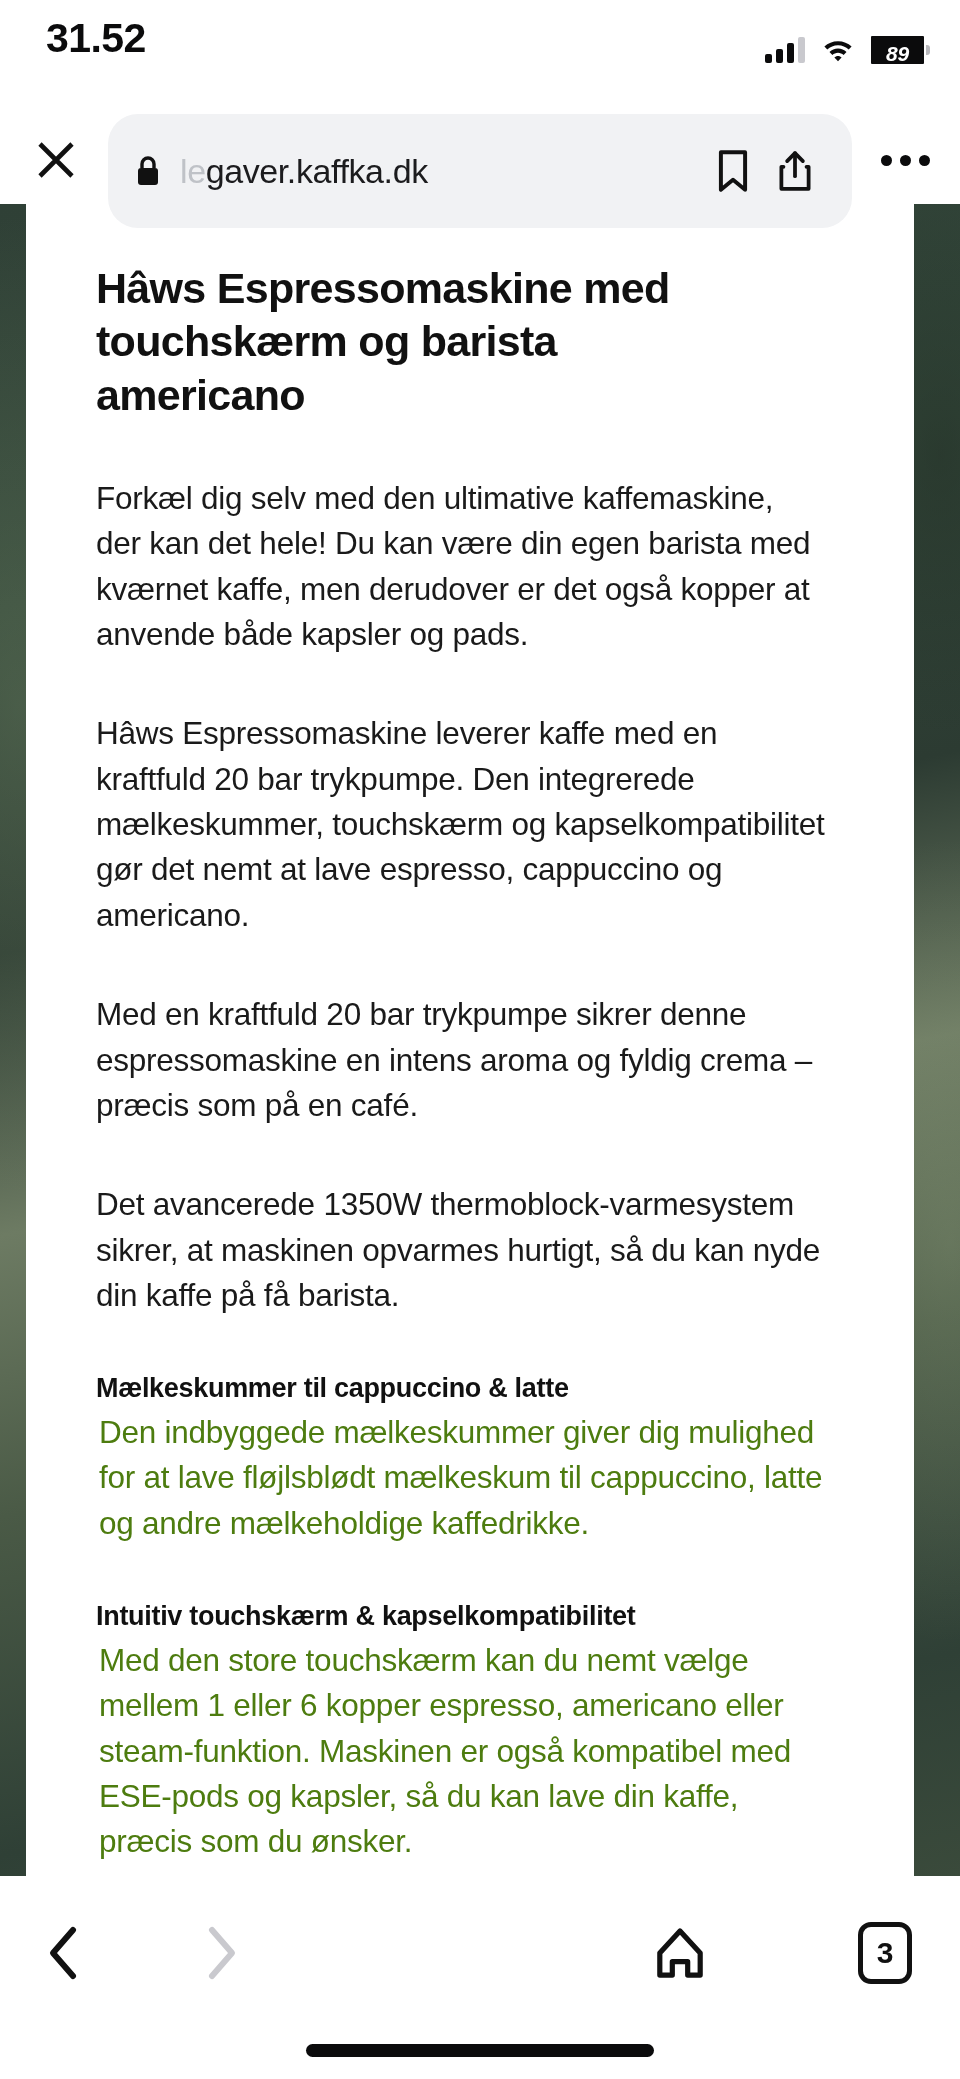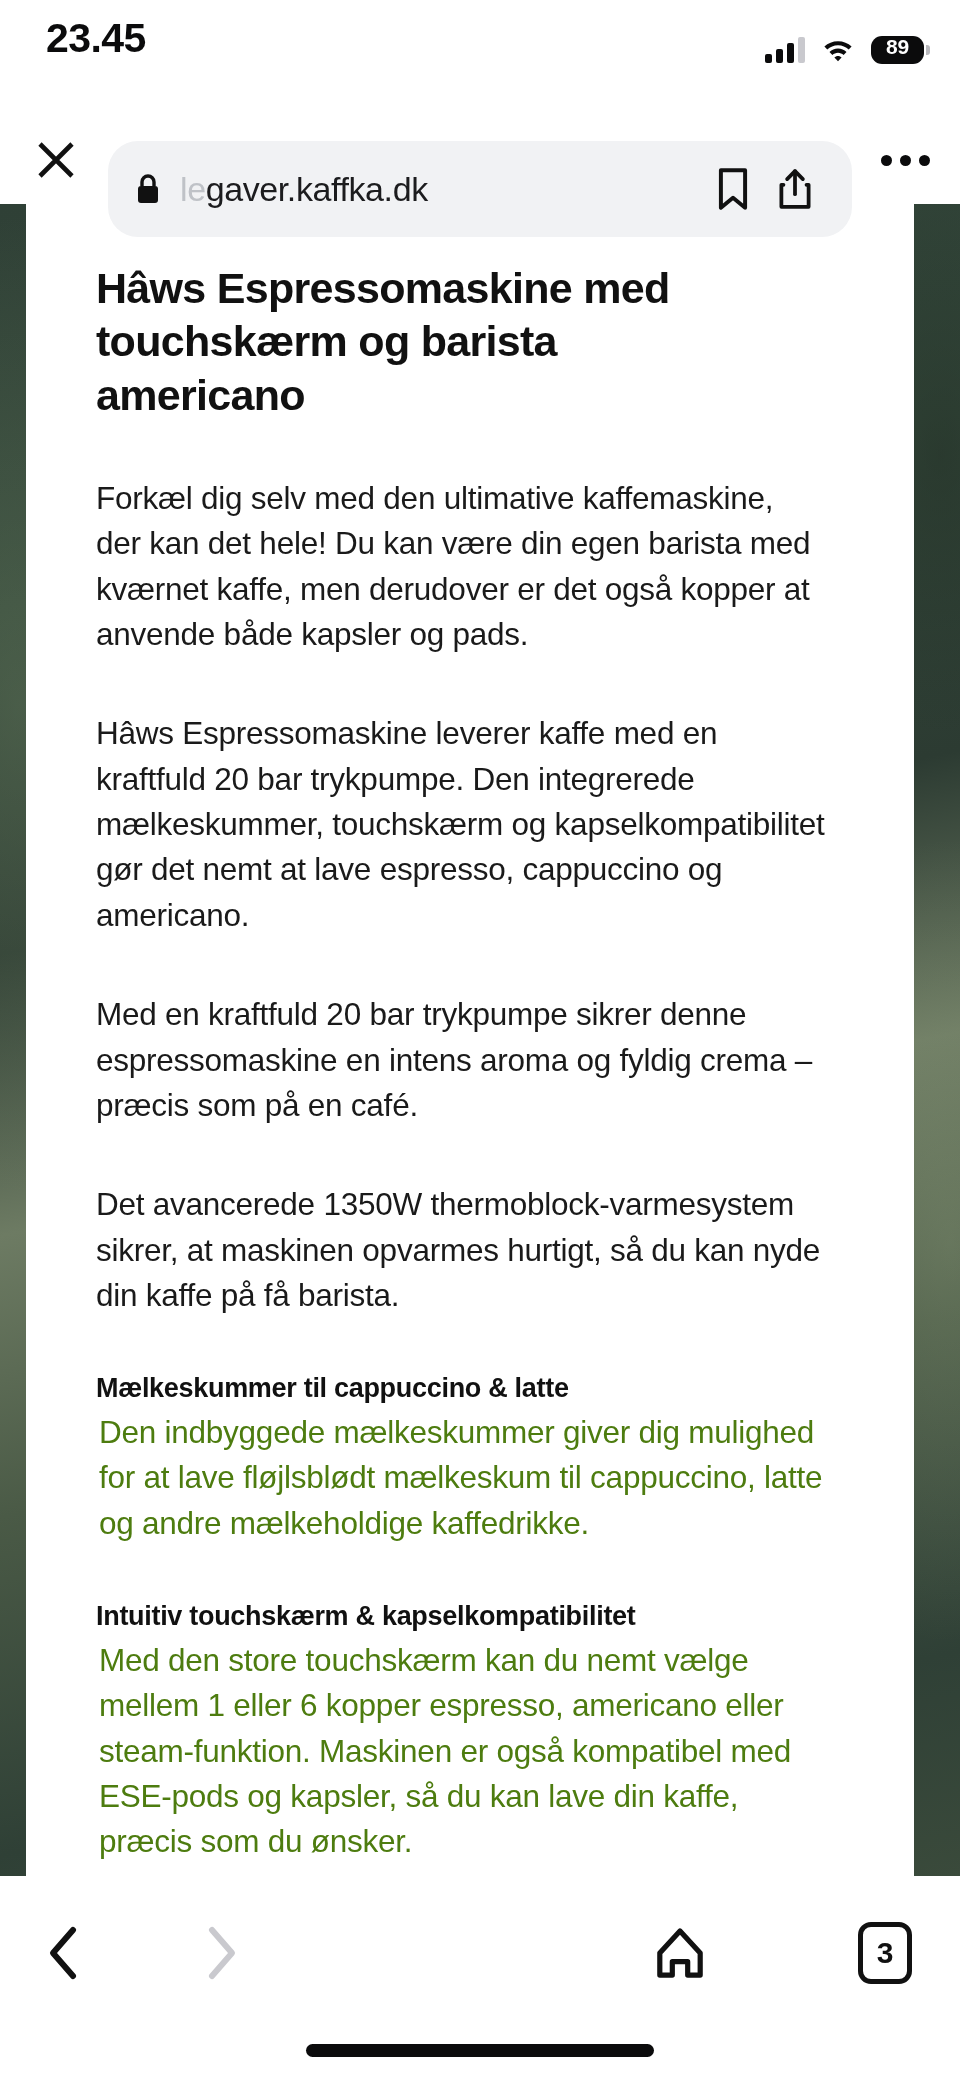--- a/index.html
+++ b/index.html
@@ -51,24 +51,25 @@
   .sig-bars i:nth-child(2) { height: 14px; }
   .sig-bars i:nth-child(3) { height: 20px; }
   .sig-bars i:nth-child(4) { height: 26px; background: #c9c9ce; }
 
   .wifi-ic { width: 34px; height: 26px; display:block; }
 
   .battery {
     position: relative;
     width: 53px; height: 28px;
     background: #0b0b0c;
-    border-radius: 11px;
+    border-radius: 1px;
     display: flex;
-    align-items: flex-start;
+    align-items: flex-end;
     justify-content: center;
+    font-style: italic;
   }
   .battery:after {
     content: "";
     position: absolute;
     right: -6px; top: 9px;
     width: 4px; height: 10px;
     background: #b9b9bd;
     border-radius: 0 3px 3px 0;
   }
   .battery span {
@@ -114,27 +115,26 @@
     position: absolute;
     left: 24px; top: 10px;
     width: 64px; height: 64px;
     display: flex; align-items: center; justify-content: center;
   }
   .close-x svg { width: 40px; height: 40px; }
 
   .urlpill {
     position: absolute;
     left: 108px; top: -4px;
-    width: 744px; height: 96px;
+    width: 744px; height: 114px;
     background: #f1f2f4;
     border-radius: 30px;
     display: flex;
     align-items: center;
     padding: 0 26px;
-    margin-top: 27px;
   }
   .lock-ic { width: 28px; height: 34px; flex: none; margin-right: 18px; }
   .url-text {
     font-size: 34px;
     color: #1c1c1e;
     letter-spacing: -0.4px;
     white-space: nowrap;
     flex: 1;
     line-height: 1;
   }
@@ -280,21 +280,21 @@
     background: #0b0b0c;
     border-radius: 7px;
   }
 </style>
 </head>
 <body>
 
 <div id="screen">
 
   <div class="statusbar">
-    <div class="status-time">23.45</div>
+    <div class="status-time">31.52</div>
 
     <div class="status-right">
       <div class="sig-bars">
         <i></i>
           <i></i>
           <i></i>
           <i></i>
       </div>
 
       <svg class="wifi-ic" viewBox="0 0 34 26">

